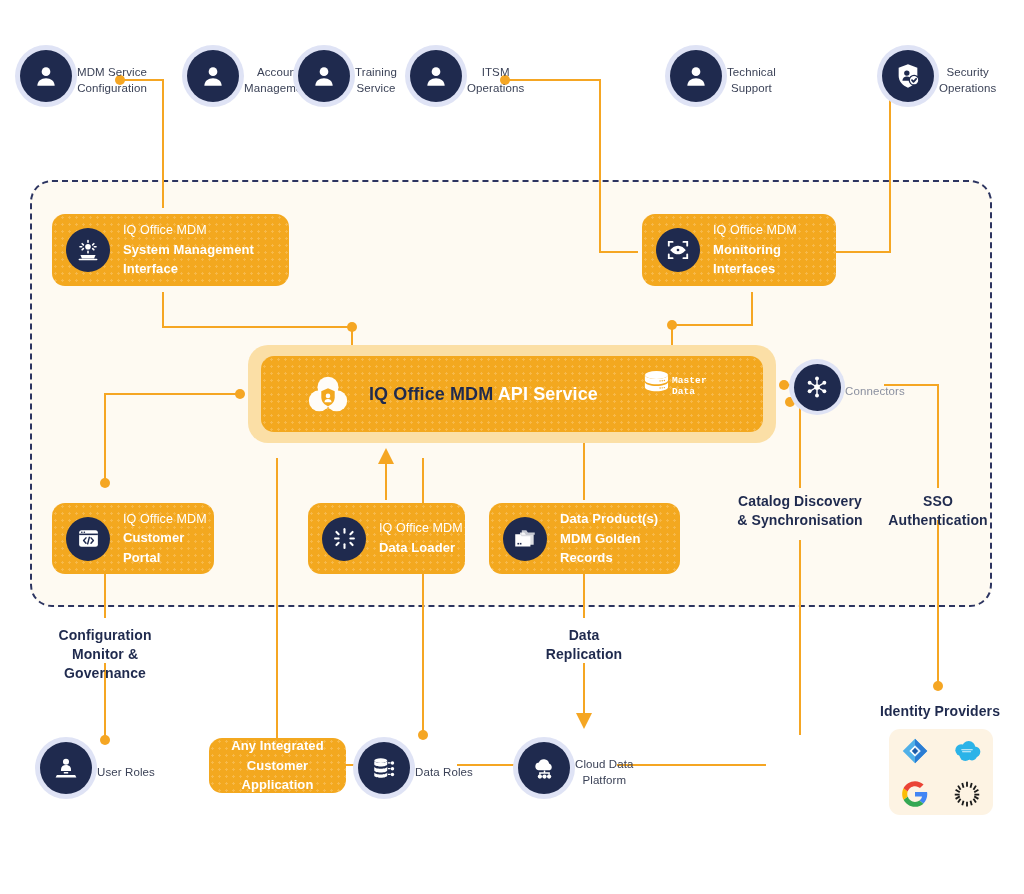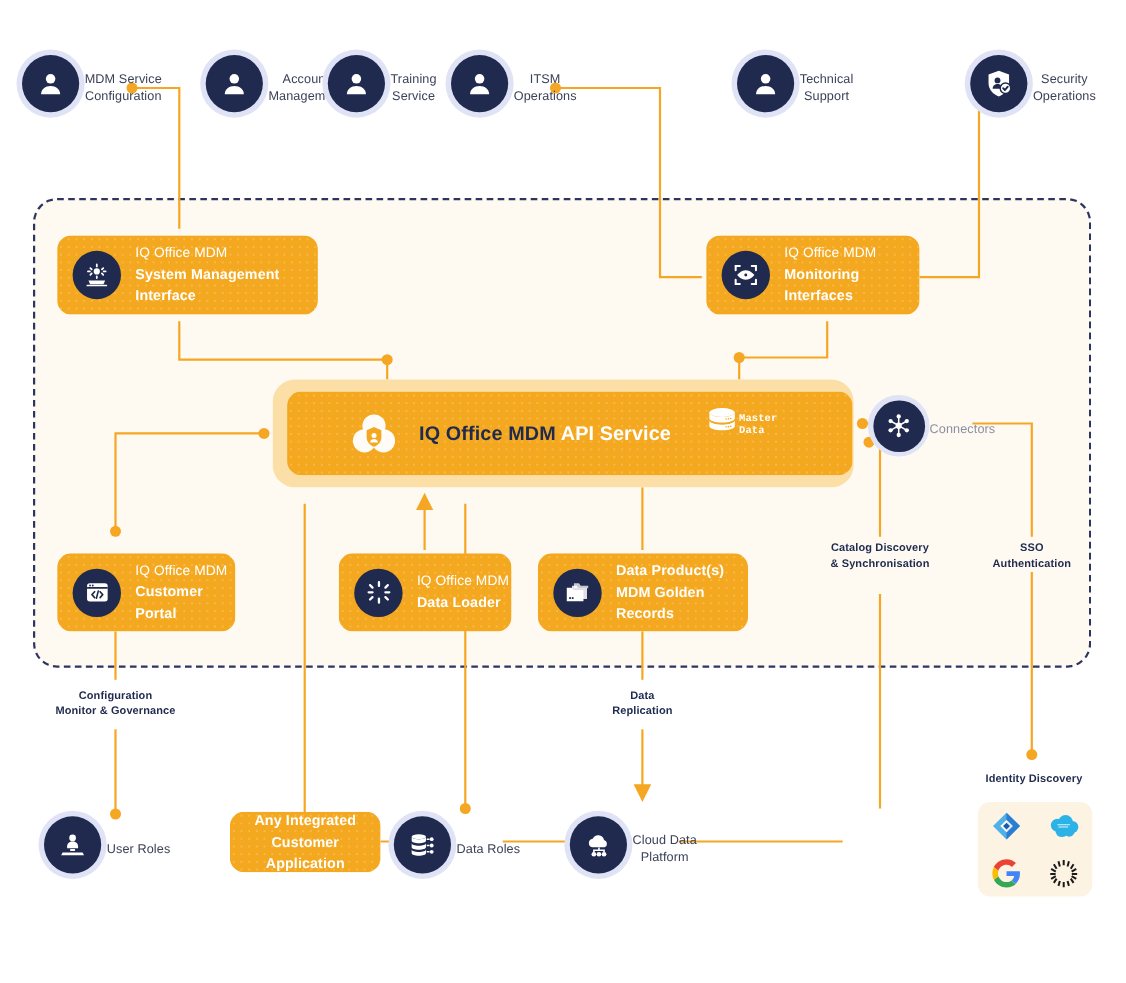--- a/index.html
+++ b/index.html
@@ -54,38 +54,37 @@
   
   #api-halo{
     position:absolute;left:248px;top:345px;width:528px;height:98px;
     background:#fbdfa6;border-radius:20px;
   }
   #api-bar{
     position:absolute;left:261px;top:356px;width:502px;height:76px;
     background:#f3a81f;border-radius:13px;display:flex;align-items:center;
     background-image:radial-gradient(#f7b94a 1px, transparent 1.1px);
     background-size:7px 7px;
-    padding-left:12px;
   }
   #api-title{
     font-size:18px;font-weight:700;letter-spacing:.1px;margin-left:18px;
   }
   #api-title .brand{color:#1f2a4e;}
   #api-title .api{color:#ffffff;}
   #master-data{
     position:absolute;left:641px;top:362px;width:72px;
     display:flex;flex-direction:row;align-items:center;font-family:Liberation Mono, monospace;
   }
   #master-data .md-label{
     font-size:9.5px;color:#ffffff;font-weight:600;margin-top:3px;letter-spacing:.1px;
   }
 
   
   .caption{
-    position:absolute;text-align:center;font-size:10px;line-height:1.35;
+    position:absolute;text-align:center;font-size:14px;line-height:1.35;
     white-space:pre-line;letter-spacing:.1px;
   }
   .caption.bold{color:#1f2a4e;font-weight:700;}
 
   
   #idp-panel{
     position:absolute;left:889px;top:729px;width:104px;height:86px;
     background:#fdf3e3;border-radius:11px;
     display:grid;grid-template-columns:1fr 1fr;place-items:center;
   }
@@ -382,21 +381,21 @@
 
   <div class="caption bold" style="left:730px;top:492px;width:140px;">Catalog Discovery
 &amp; Synchronisation</div>
   <div class="caption bold" style="left:876px;top:492px;width:124px;">SSO
 Authentication</div>
 
   <div class="caption bold" style="left:35px;top:626px;width:140px;">Configuration
 Monitor &amp; Governance</div>
   <div class="caption bold" style="left:524px;top:626px;width:120px;">Data
 Replication</div>
-  <div class="caption bold" style="left:876px;top:702px;width:128px;">Identity Discovery</div>
+  <div class="caption bold" style="left:876px;top:702px;width:128px;">Identity Providers</div>
 
   <div class="obox" style="left:209px;top:738px;width:137px;height:55px;justify-content:center;padding:16px;">
     <div class="otext" style="align-items:center;">
       <span class="l2" style="text-align:center;">Any Integrated</span>
       <span class="l2" style="text-align:center;">Customer Application</span>
     </div>
   </div>
 
   <div class="circ-node" style="left:35px;top:737px;">
     <div class="circ-ring">

